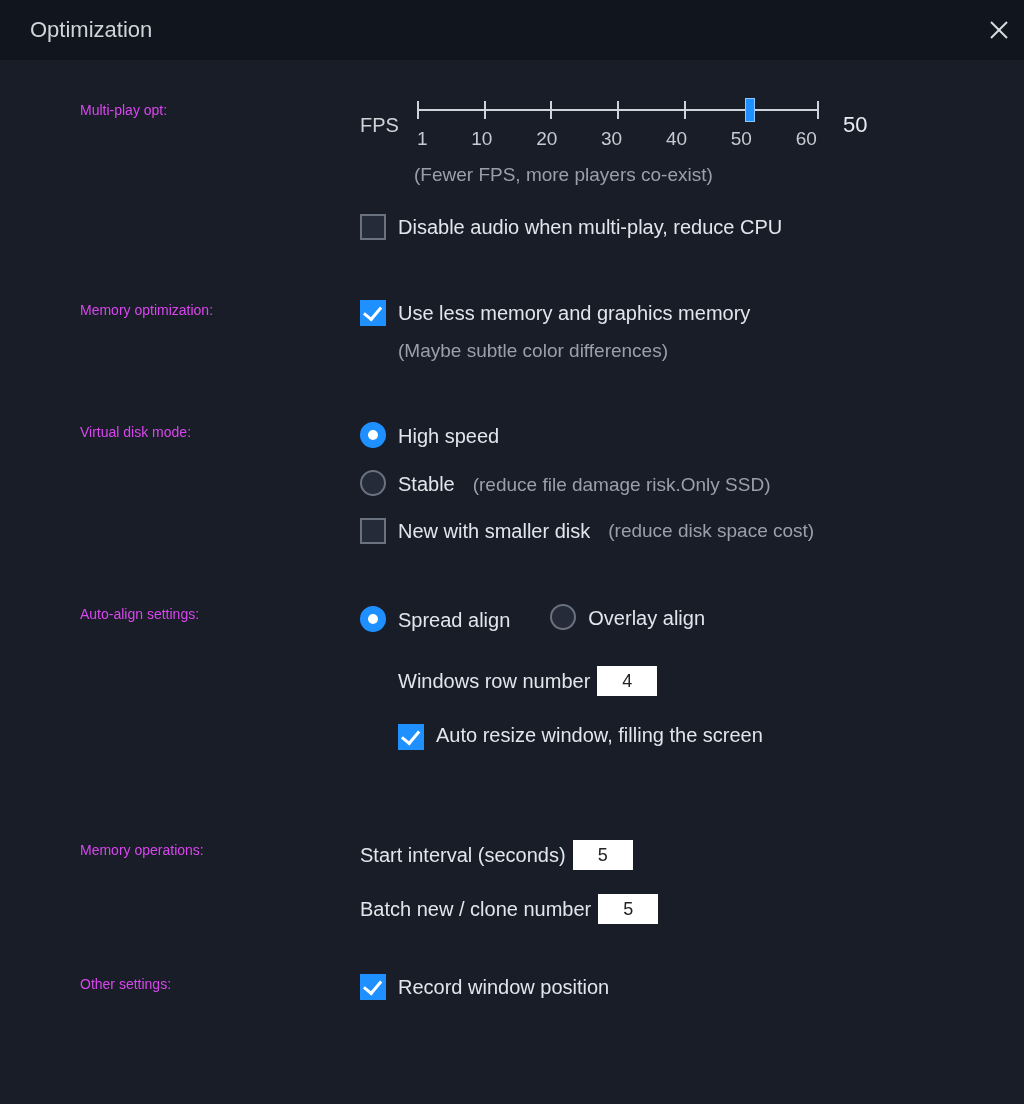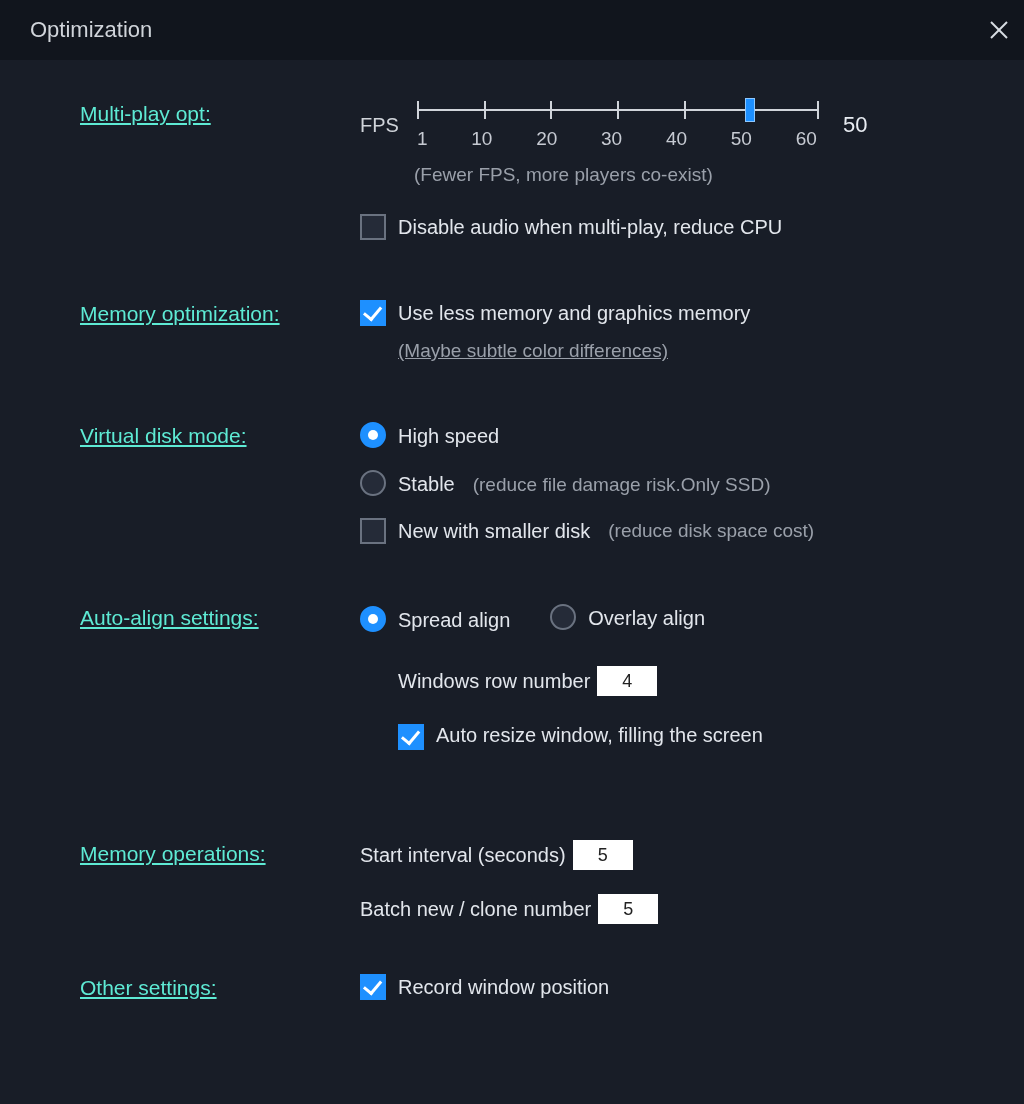--- a/index.html
+++ b/index.html
@@ -36,23 +36,22 @@
   }
   .row {
     display: flex;
     align-items: flex-start;
     margin-bottom: 60px;
   }
   .label-col {
     width: 280px;
     flex-shrink: 0;
     padding-top: 2px;
-    font-size: 21px;
-    color: #5eead4;
-    text-decoration: underline;
+    font-size: 14px;
+    color: #d946ef;
   }
   .ctrl-col { flex: 1; }
   .fps-line {
     display: flex;
     align-items: center;
     gap: 18px;
   }
   .fps-label { font-size: 20px; color: #d0d4da; }
   .fps-value { font-size: 22px; color: #e8ecf2; margin-left: 8px; }
   .slider-wrap { position: relative; width: 400px; }
@@ -88,21 +87,21 @@
     margin-top: 8px;
     color: #c6cad2;
     font-size: 19px;
   }
   .hint {
     color: #9aa0aa;
     font-size: 19px;
     margin-top: 14px;
     margin-left: 0;
   }
-  .hint.indent { margin-left: 38px; text-decoration: underline; }
+  .hint.indent { margin-left: 38px; }
   .opt-line {
     display: flex;
     align-items: center;
     gap: 12px;
     margin-top: 28px;
   }
   .opt-line.first { margin-top: 0; }
   .checkbox, .radio {
     width: 26px; height: 26px;
     flex-shrink: 0;

